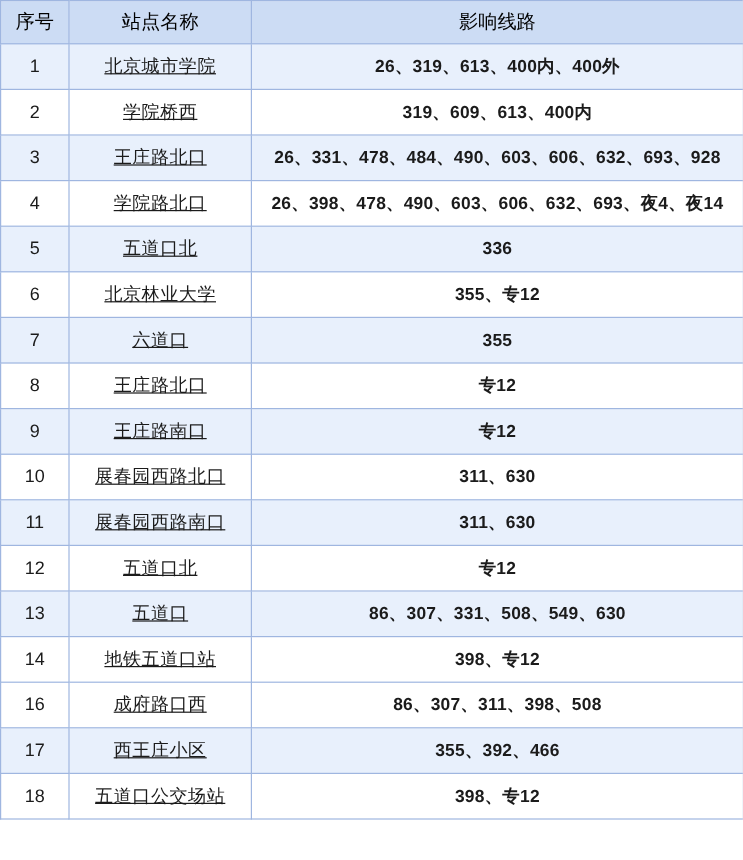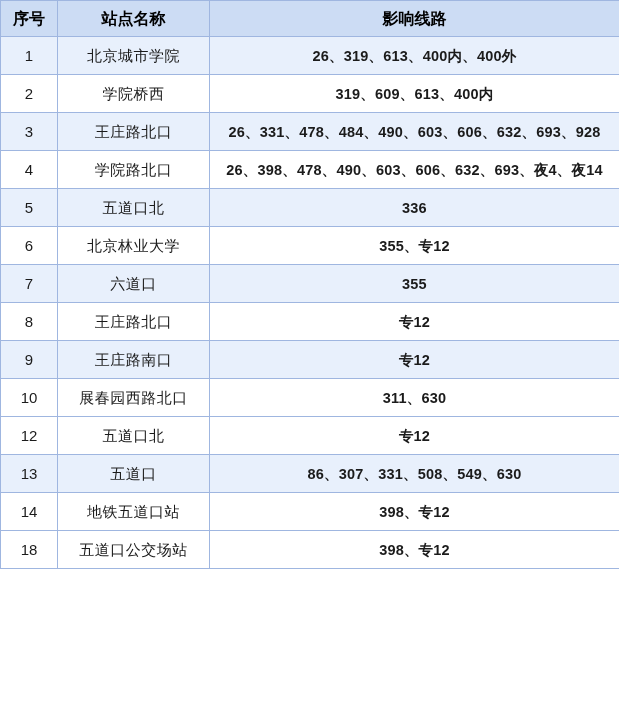--- a/index.html
+++ b/index.html
@@ -32,37 +32,38 @@
     text-align: center;
     vertical-align: middle;
     color: #1b1b1b;
     font-size: 15px;
     padding: 0 4px;
     height: 37px;
     line-height: 18px;
   }
   table.bus-table thead th {
     background: #ccdcf4;
-    font-weight: bold;
+    font-weight: normal;
     font-size: 16px;
     height: 35px;
     color: #000000;
   }
   table.bus-table tbody tr.odd td {
     background: #e8f0fc;
   }
   table.bus-table tbody tr.even td {
     background: #ffffff;
   }
   table.bus-table td.seq {
     font-size: 15px;
   }
   table.bus-table td.station {
     font-size: 15px;
     letter-spacing: 0.5px;
+    text-decoration: underline;
   }
   table.bus-table td.lines {
     font-size: 14.5px;
     letter-spacing: 0.2px;
     font-weight: bold;
   }
 </style>
 </head>
 <body>
 
@@ -124,35 +125,50 @@
       <tr class="odd">
         <td class="seq">9</td>
         <td class="station">王庄路南口</td>
         <td class="lines">专12</td>
       </tr>
       <tr class="even">
         <td class="seq">10</td>
         <td class="station">展春园西路北口</td>
         <td class="lines">311、630</td>
       </tr>
+      <tr class="odd">
+        <td class="seq">11</td>
+        <td class="station">展春园西路南口</td>
+        <td class="lines">311、630</td>
+      </tr>
       <tr class="even">
         <td class="seq">12</td>
         <td class="station">五道口北</td>
         <td class="lines">专12</td>
       </tr>
       <tr class="odd">
         <td class="seq">13</td>
         <td class="station">五道口</td>
         <td class="lines">86、307、331、508、549、630</td>
       </tr>
       <tr class="even">
         <td class="seq">14</td>
         <td class="station">地铁五道口站</td>
         <td class="lines">398、专12</td>
       </tr>
       <tr class="even">
+        <td class="seq">16</td>
+        <td class="station">成府路口西</td>
+        <td class="lines">86、307、311、398、508</td>
+      </tr>
+      <tr class="odd">
+        <td class="seq">17</td>
+        <td class="station">西王庄小区</td>
+        <td class="lines">355、392、466</td>
+      </tr>
+      <tr class="even">
         <td class="seq">18</td>
         <td class="station">五道口公交场站</td>
         <td class="lines">398、专12</td>
       </tr>
     </tbody>
   </table>
 </div>
 
 </body></html>

